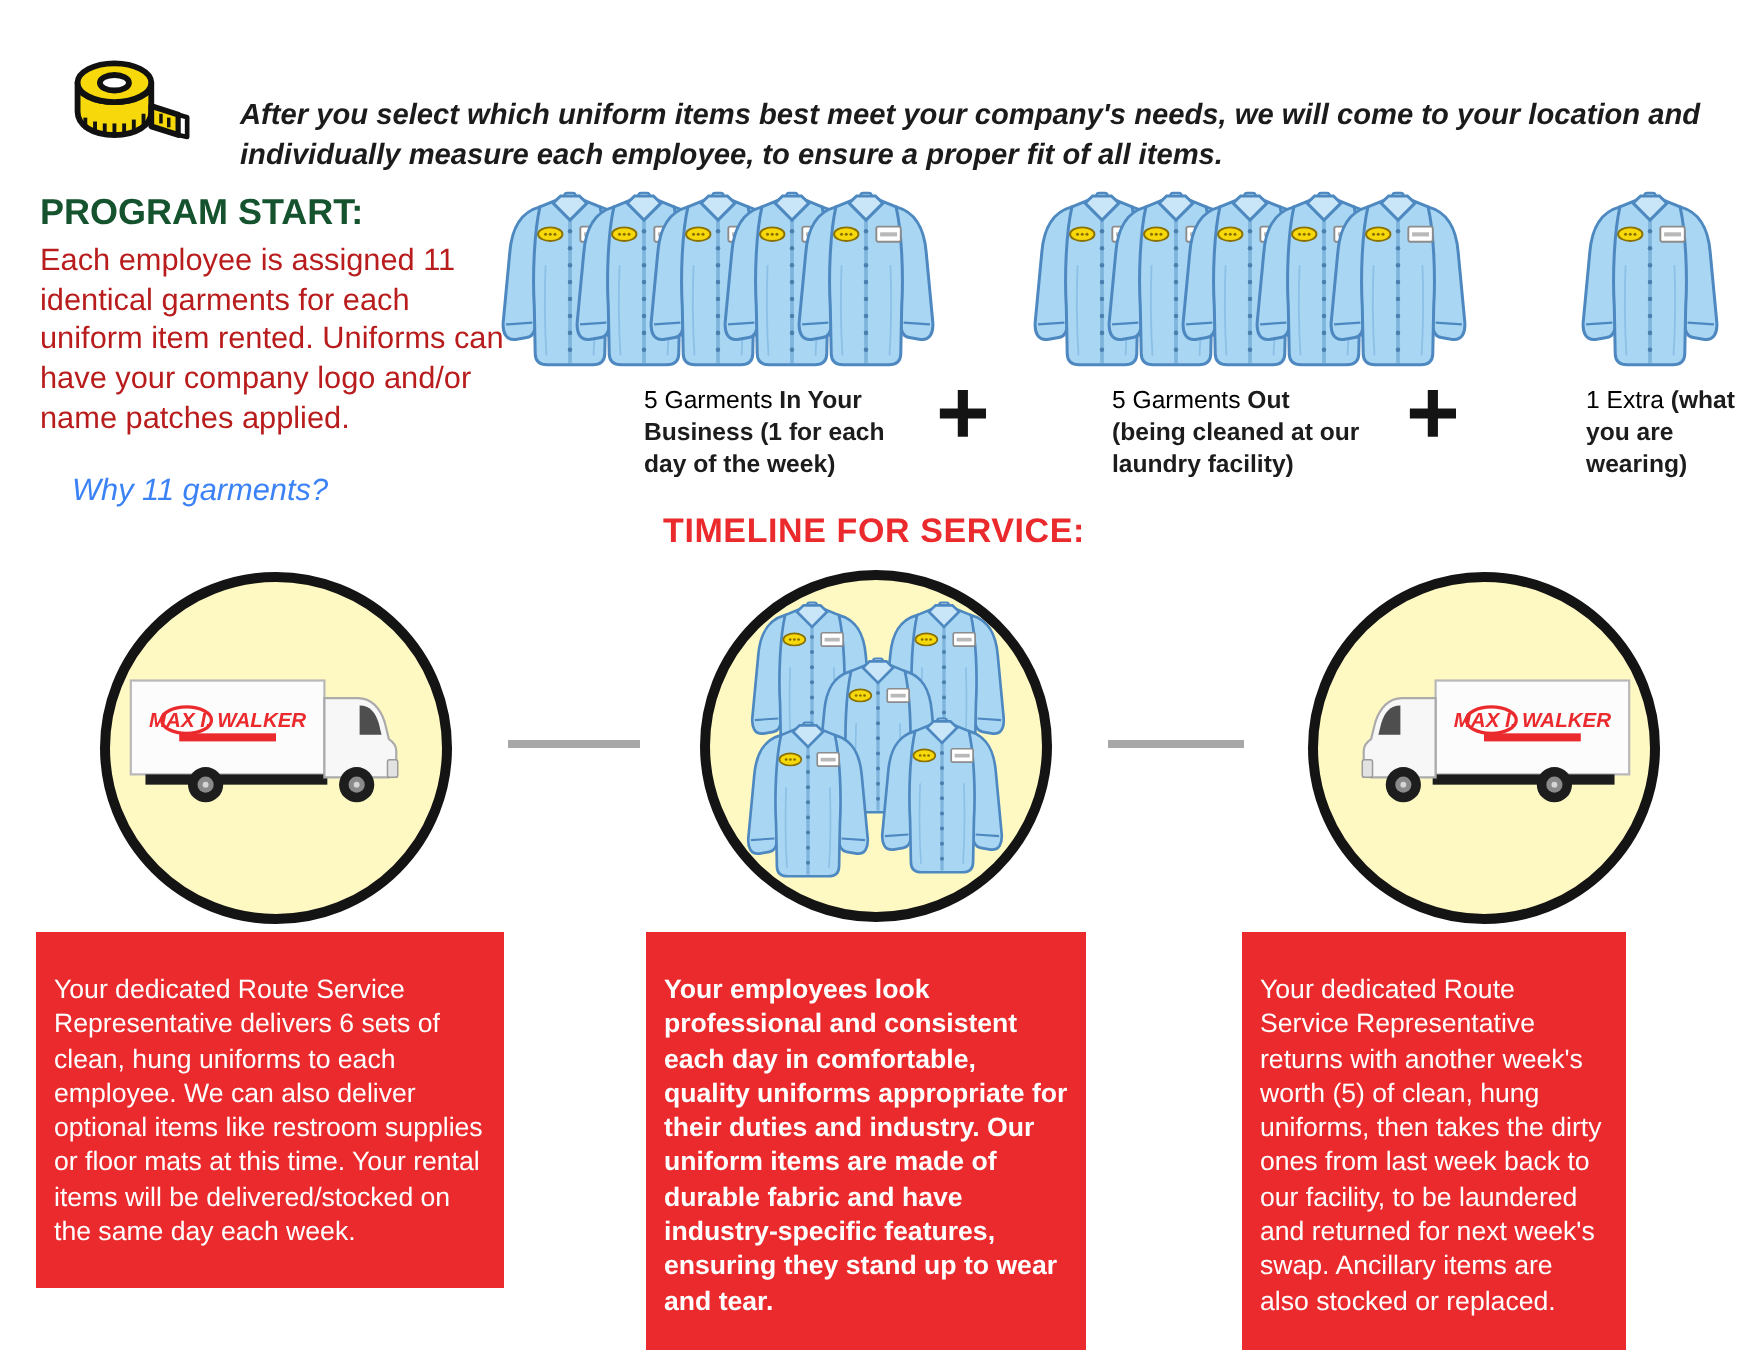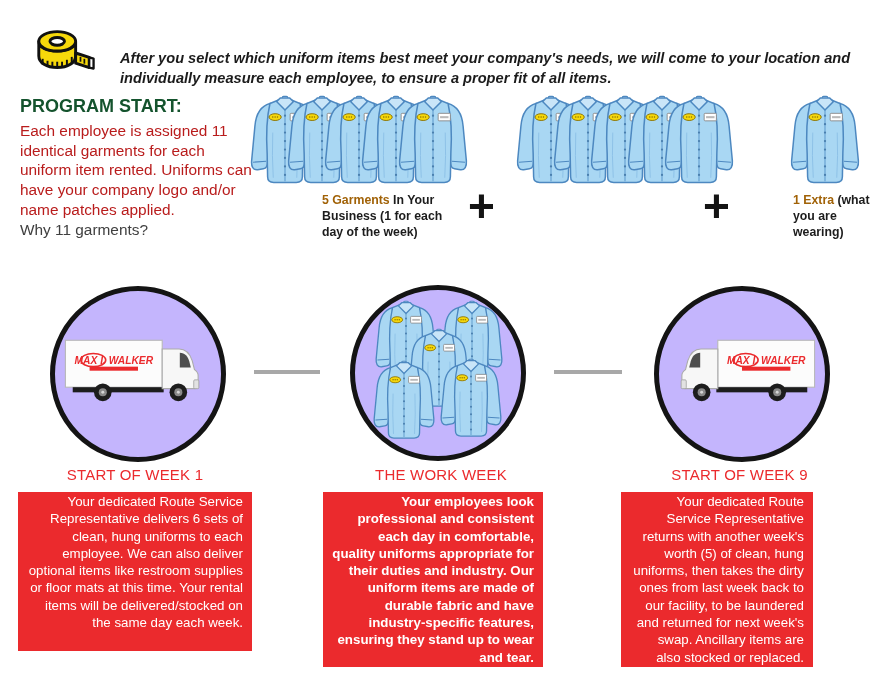--- a/index.html
+++ b/index.html
@@ -8,58 +8,58 @@
     font-family:"Liberation Sans", sans-serif; color:#1c1c1c;
   }
   
   .hdr-icon { position:absolute; left:32px; top:26px; width:64px; height:54px; }
   .hdr-text { position:absolute; left:120px; top:33px; width:748px;
     font-size:14.6px; font-style:italic; font-weight:600; line-height:1.4; color:#1b1b1b; }
   
   .prog { position:absolute; left:20px; top:96px; width:232px; }
   .prog-title { margin:0 0 4px; color:#14532d; font-size:18px; font-weight:700; }
   .prog-body { margin:0; font-size:15.4px; line-height:1.28; color:#b91c1c; }
-  .prog-q { margin:0; font-size:15.4px; line-height:1.28; color:#404040; }
+  .prog-q { margin:16px; font-size:15.4px; line-height:1.28; font-style:italic; color:#3b82f6; }
   
   .grp { position:absolute; }
   .grp1 { left:246px; top:95px; }
   .grp2 { left:512px; top:95px; }
   .grp3 { left:786px; top:95px; }
   .shirt-row { display:flex; }
   .shirt { width:78px; height:94px; flex:0 0 auto; }
   .shirt + .shirt { margin-left:-41px; }
   .cap { margin:3px 0 0; font-size:12.3px; font-weight:600; line-height:1.32; color:#1c1c1c; }
   .grp1 .cap { margin-left:76px; width:124px; }
   .grp2 .cap { margin-left:44px; width:128px; }
   .grp3 .cap { margin-left:7px; width:84px; }
-  .cap .red { color:#a16207; font-weight:700; }
+  .cap .red { color:#000000; font-weight:400; }
   .plus { position:absolute; font-size:46px; font-weight:700; line-height:1; color:#141414; }
   .plus1 { left:468px; top:183px; }
   .plus2 { left:703px; top:183px; }
   
   .tl-title { position:absolute; left:0; top:256px; width:100%; text-align:center;
     color:#eb2a2d; font-size:17px; font-weight:700; letter-spacing:.3px; }
   .circle { position:absolute; width:176px; height:176px; box-sizing:border-box;
-    border:5px solid #141414; border-radius:50%; background:#c4b5fd; overflow:hidden; }
+    border:5px solid #141414; border-radius:50%; background:#fef9c3; overflow:hidden; }
   .c1 { left:50px;  top:286px; display:flex; align-items:center; justify-content:center; }
   .c2 { left:350px; top:285px; }
   .c3 { left:654px; top:286px; display:flex; align-items:center; justify-content:center; }
   .truck { width:154px; height:88px; }
   .c2 .shirt-s { position:absolute; width:68px; height:84px; }
   .pos-tl { left:17px; top:10px; }  .pos-tr { left:83px; top:10px; }
   .pos-ct { left:50px; top:38px; }  .pos-bl { left:15px; top:70px; }  .pos-br { left:82px; top:68px; }
   .conn { position:absolute; height:4px; background:#a8a8a8; }
   .conn1 { left:254px; top:370px; width:66px; }
   .conn2 { left:554px; top:370px; width:68px; }
   
   .stage-h { position:absolute; top:466px; color:#eb2a2d; font-size:15px; font-weight:400;
     text-align:center; letter-spacing:.2px; }
   .sh1 { left:18px; width:234px; } .sh2 { left:323px; width:236px; } .sh3 { left:621px; width:237px; }
-  .stage-box { position:absolute; top:492px; box-sizing:border-box; background:#eb2a2d; color:#fff;
-    text-align:right; font-size:13.3px; line-height:1.3; padding:1px 9px; }
+  .stage-box { position:absolute; top:466px; box-sizing:border-box; background:#eb2a2d; color:#fff;
+    text-align:left; font-size:13.3px; line-height:1.3; padding:20px 9px; }
   .sb1 { left:18px;  width:234px; min-height:159px; }
   .sb2 { left:323px; width:220px; min-height:163px;font-weight:bold; }
   .sb3 { left:621px; width:192px; min-height:172px; }
   .defs { position:absolute; width:0; height:0; overflow:hidden; }
 </style>
 </head>
 <body>
 
 <svg class="defs" aria-hidden="true">
   <defs>
@@ -165,33 +165,35 @@
       <svg class="shirt" viewBox="0 0 80 100">
           <use href="#shirt-shape"></use>
         </svg>
       <svg class="shirt" viewBox="0 0 80 100">
           <use href="#shirt-shape"></use>
         </svg>
       <svg class="shirt" viewBox="0 0 80 100">
           <use href="#shirt-shape"></use>
         </svg>
     </div>
+    <p class="cap"><span class="red">5 Garments</span><span> Out (being cleaned at our laundry facility)</span></p>
   </div>
 
   <div class="plus plus2">+</div>
 
   <div class="grp grp3">
     <div class="shirt-row">
       <svg class="shirt" viewBox="0 0 80 100">
           <use href="#shirt-shape"></use>
         </svg>
     </div>
     <p class="cap"><span class="red">1 Extra</span><span> (what you are wearing)</span></p>
   </div>
 
+  <div class="tl-title">TIMELINE FOR SERVICE:</div>
 
   <div class="circle c1">
     <svg class="truck" viewBox="0 0 210 120">
       <use href="#truck-shape"></use>
       <ellipse cx="44" cy="41" rx="17" ry="9" fill="none" stroke="#eb2a2d" stroke-width="2.2"></ellipse>
       <text x="72" y="46" text-anchor="middle" font-size="14" font-weight="bold" font-style="italic" fill="#eb2a2d">MAX I. WALKER</text>
       <rect x="39" y="50" width="66" height="5.5" fill="#eb2a2d"></rect>
     </svg>
   </div>
 

